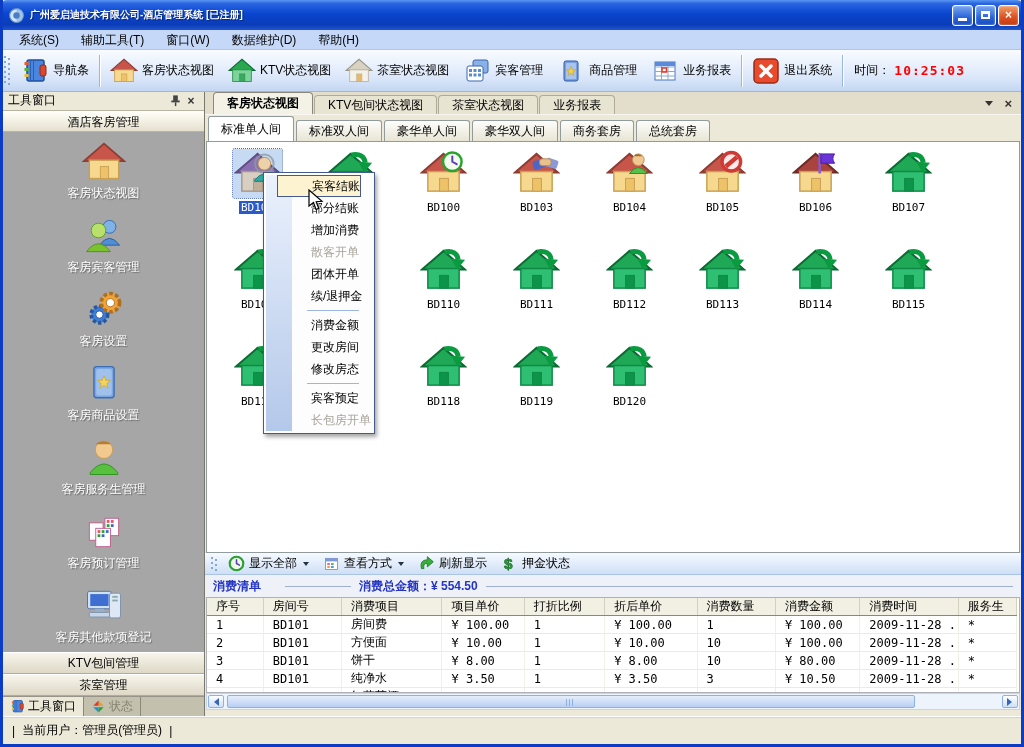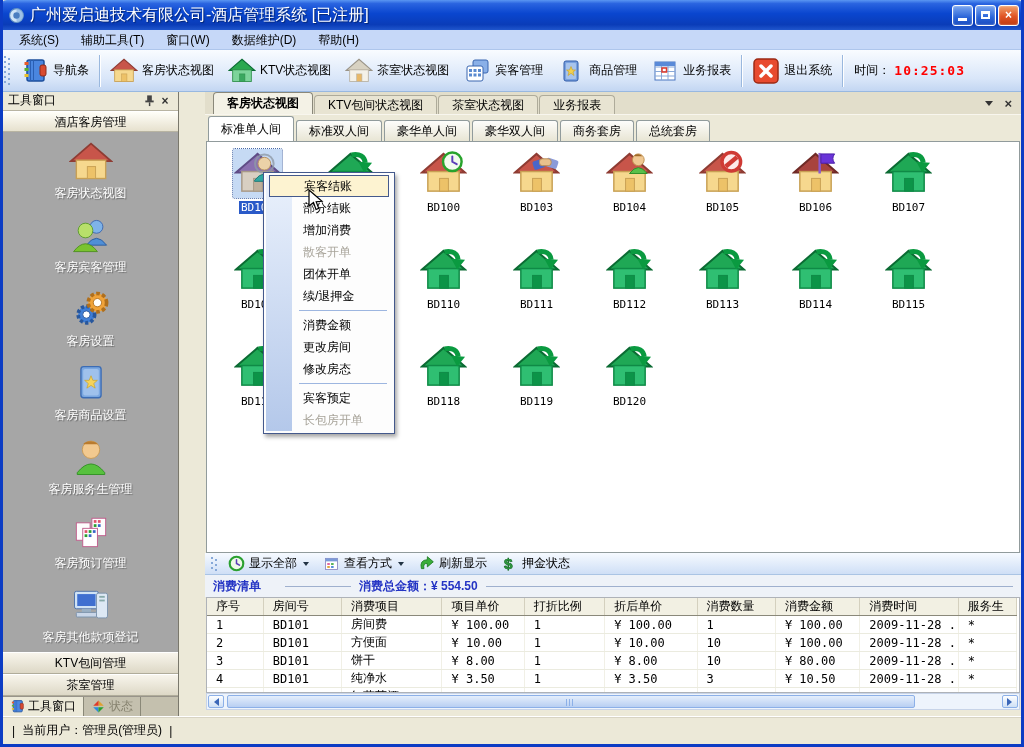--- a/index.html
+++ b/index.html
@@ -6,21 +6,21 @@
   html,body{background:#fff}
   .app{position:relative;width:1024px;height:747px;overflow:hidden;
        font-family:"Liberation Sans","DejaVu Sans",sans-serif;font-size:12px;color:#000;
        background:#ece9d8}
   .frame{position:absolute;inset:0;border:3px solid #0c3cc4;border-top:none;pointer-events:none;z-index:95}
   
   .titlebar{position:absolute;left:0;top:0;width:1024px;height:30px;z-index:10;
     background:linear-gradient(180deg,#5a96f2 0%,#2a64e0 12%,#0a46cf 45%,#0a3cb8 82%,#2056cc 100%);
     display:flex;align-items:center;padding:0 5px;border-radius:7px 7px 0 0}
   .title-icon{width:17px;height:17px;margin:0 5px 0 3px;display:inline-flex}
-  .title-text{color:#fff;font-weight:normal;font-size:16px;text-shadow:1px 1px 1px #04246e;flex:1;
+  .title-text{color:#fff;font-weight:bold;font-size:10px;text-shadow:1px 1px 1px #04246e;flex:1;
     white-space:nowrap;overflow:hidden}
   .win-btns{display:flex;gap:2px}
   .wbtn{width:21px;height:21px;border:1px solid #fff;border-radius:3px;color:#fff;font-weight:bold;
     display:flex;align-items:center;justify-content:center;font-size:12px;
     background:linear-gradient(#7aa6f0,#2a64d8 60%,#1a4cc0);box-shadow:inset 0 0 2px rgba(255,255,255,.6)}
   .wbtn.close{background:linear-gradient(#f0a06a,#e05424 55%,#c03a10)}
   .wbtn.min span{display:block;width:9px;height:3px;background:#fff;margin-top:9px}
   .wbtn.max span{display:block;width:9px;height:8px;border:2px solid #fff;border-top-width:3px}
   
   .menubar{position:absolute;left:0;top:30px;width:1024px;height:20px;background:#c6d8f8;
@@ -36,21 +36,21 @@
     background-size:2px 100%,2px 100%;background-position:0 0,4px 2px;background-repeat:no-repeat}
   #toolbar-buttons{display:flex;align-items:center;height:100%}
   .tb-btn{display:flex;align-items:center;gap:4px;padding:3px 7px;height:36px;border-radius:3px}
   .tb-icon{width:28px;height:28px;display:inline-flex}
   .tb-icon svg{width:100%;height:100%}
   .tb-sep{width:1px;height:32px;background:#9ab8de;box-shadow:1px 0 0 #fff;margin:0 3px}
   .time-box{display:flex;align-items:center;gap:4px;padding-left:8px}
   .time-label{font-weight:normal}
   .time-value{color:#ff0000;font-weight:bold;font-size:13px;letter-spacing:1px;font-family:"DejaVu Sans Mono",monospace}
   
-  .sidebar{position:absolute;left:3px;top:92px;width:176px;height:624px;background:#a6a6a6;
+  .sidebar{position:absolute;left:3px;top:92px;width:202px;height:624px;background:#a6a6a6;
     border-right:1px solid #7a786c;display:flex;flex-direction:column;z-index:5}
   .sb-header{height:19px;background:#ece9d8;display:flex;align-items:center;padding:0 5px;border-bottom:1px solid #b8b4a2}
   .sb-header-title{flex:1}
   .sb-hbtn{width:16px;height:15px;display:flex;align-items:center;justify-content:center;color:#333;font-weight:bold}
   .sb-group-title{height:21px;line-height:20px;text-align:center;
     background:linear-gradient(#fffef8,#e6e1ce);border-top:1px solid #fff;border-bottom:1px solid #b8b4a2}
   #side-items{flex:1;padding-top:2px}
   .side-item{height:74px;display:flex;flex-direction:column;align-items:center;justify-content:center}
   .side-icon{width:44px;height:44px;display:inline-flex}
   .side-icon svg{width:100%;height:100%}
@@ -118,22 +118,22 @@
   .sarr .tri-r{width:0;height:0;border:4px solid transparent;border-left:5px solid #3a66b8;margin-left:3px}
   .strack{flex:1;height:100%;position:relative}
   .sthumb{position:absolute;left:3px;top:1px;width:688px;height:13px;border:1px solid #8cb0e8;border-radius:2px;
     background:linear-gradient(#e4eefc,#b8cff2)}
   .sthumb::after{content:"";position:absolute;left:50%;top:3px;margin-left:-5px;width:9px;height:7px;
     background:repeating-linear-gradient(90deg,#8cb0e8 0 1px,transparent 1px 3px)}
   
   .statusbar{position:absolute;left:3px;right:3px;top:716px;height:28px;background:#ece9d8;
     border-top:1px solid #fff;box-shadow:inset 0 1px 0 #d8d4c4;display:flex;align-items:center;padding:0 9px;gap:7px}
   
-  .ctx-menu{position:absolute;left:263px;top:172px;width:132px;z-index:60;background:#fdfdfd;
-    border:1px solid #44598c;box-shadow:2px 3px 4px rgba(0,0,0,.35);padding:2px 5px}
+  .ctx-menu{position:absolute;left:263px;top:172px;width:112px;z-index:60;background:#fdfdfd;
+    border:1px solid #44598c;box-shadow:2px 3px 4px rgba(0,0,0,.35);padding:2px 13px}
   .ctx-strip{position:absolute;left:2px;top:2px;bottom:2px;width:26px;
     background:linear-gradient(180deg,#eaf1fc,#b4c8ea);z-index:0}
   .cm-item{position:relative;z-index:1;height:22px;line-height:22px;padding-left:34px;white-space:nowrap}
   .cm-item.highlighted{background:#fdf3d1;border:1px solid #44598c;line-height:20px;margin:0 0 0 0}
   .cm-item.disabled{color:#a8a49a}
   .cm-sep{position:relative;z-index:1;height:1px;background:#9db6e0;margin:3px 2px 3px 30px}
   .cursor{position:absolute;left:308px;top:189px;z-index:70;width:17px;height:24px}
 </style>
 </head>
 <body>

